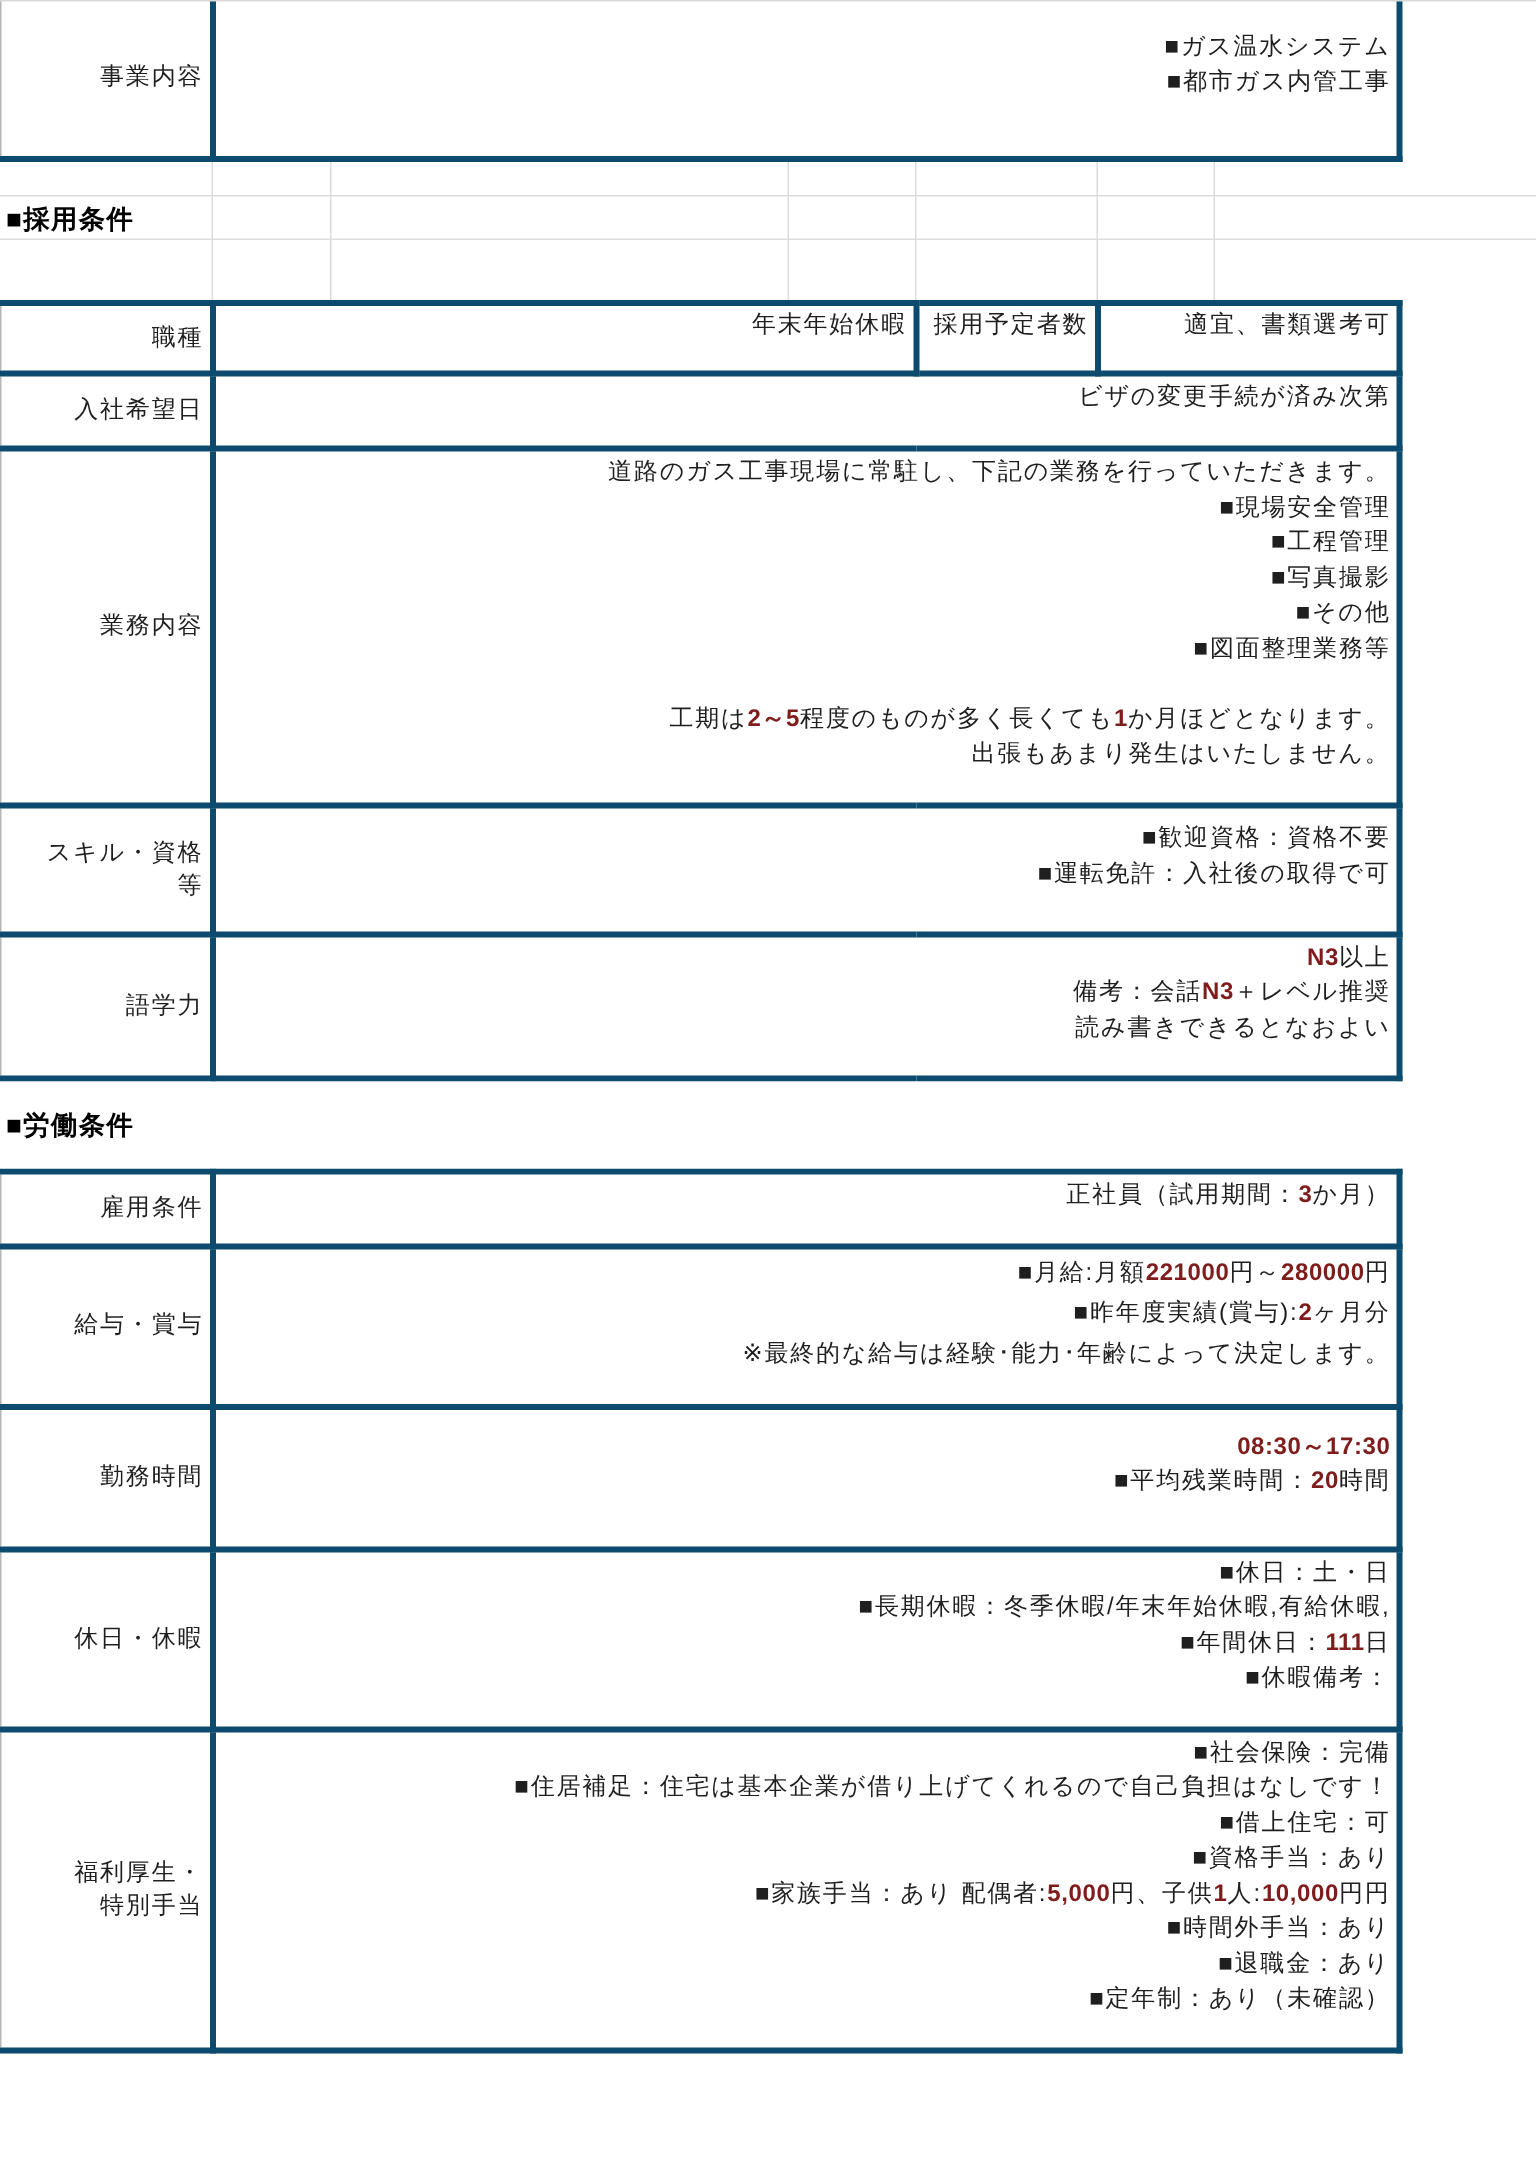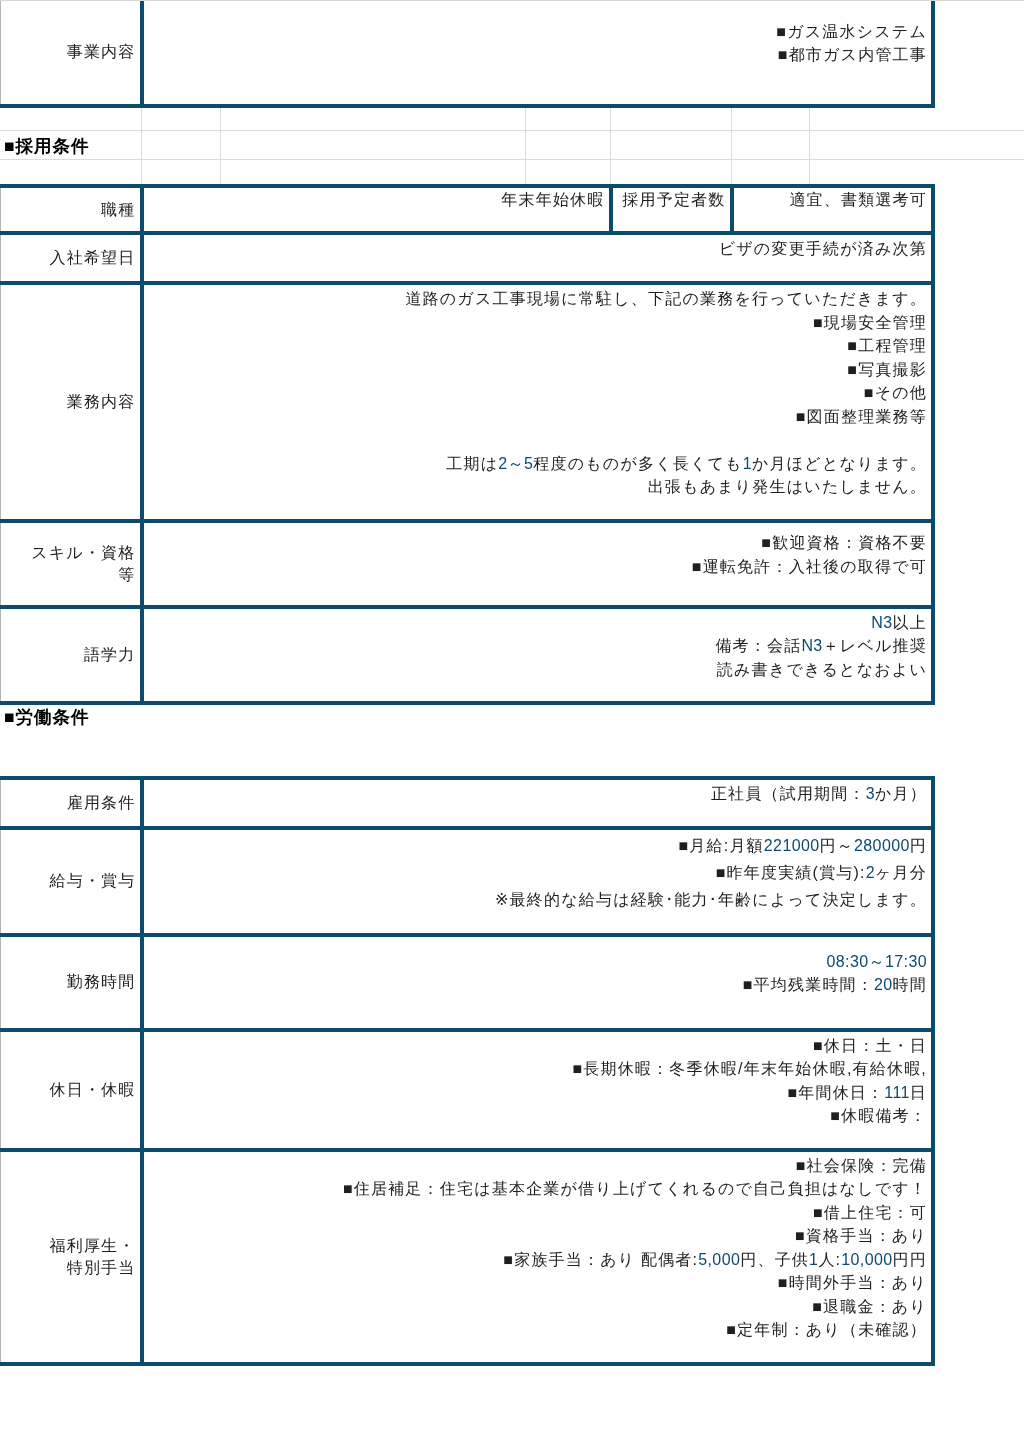--- a/index.html
+++ b/index.html
@@ -37,27 +37,27 @@
     padding: 2px 4px 2px 6px;
     white-space: pre-line;
     line-height: 22px;
   }
   table.grid td.val, table.grid td.lbl2 {
     padding: 2px 4px 20px 5px;
   }
   table.t1 td { border-top: none; }
   .ln { line-height: 23.5px; white-space: nowrap; }
   .lh27 .ln { line-height: 27px; }
-  .b { font-weight: normal; color: #0c4a6e; letter-spacing: 0.4px; }
+  .b { font-weight: bold; color: #7f1d1d; letter-spacing: 0.4px; }
   .oneline { white-space: nowrap; }
   .band { position: relative; width: 1024px; background: #fff; }
   .band .vl { position: absolute; top: 0; bottom: 0; width: 1px; background: #dcdcdc; }
   .band .hl { position: absolute; left: 0; right: 0; height: 1px; background: #dcdcdc; }
-  .band-recruit { height: 76px; }
-  .band-labor { height: 71px; display: flex; }
+  .band-recruit { height: 92px; }
+  .band-labor { height: 58px; display: flex; align-items: center; }
   .sec {
     margin: 0;
     font-size: 17.5px;
     font-weight: bold;
     color: #000;
     letter-spacing: 1px;
   }
   .band-recruit .sec { position: absolute; left: 4px; top: 26px; }
   .band-labor .sec { margin-left: 4px; }
 </style>

